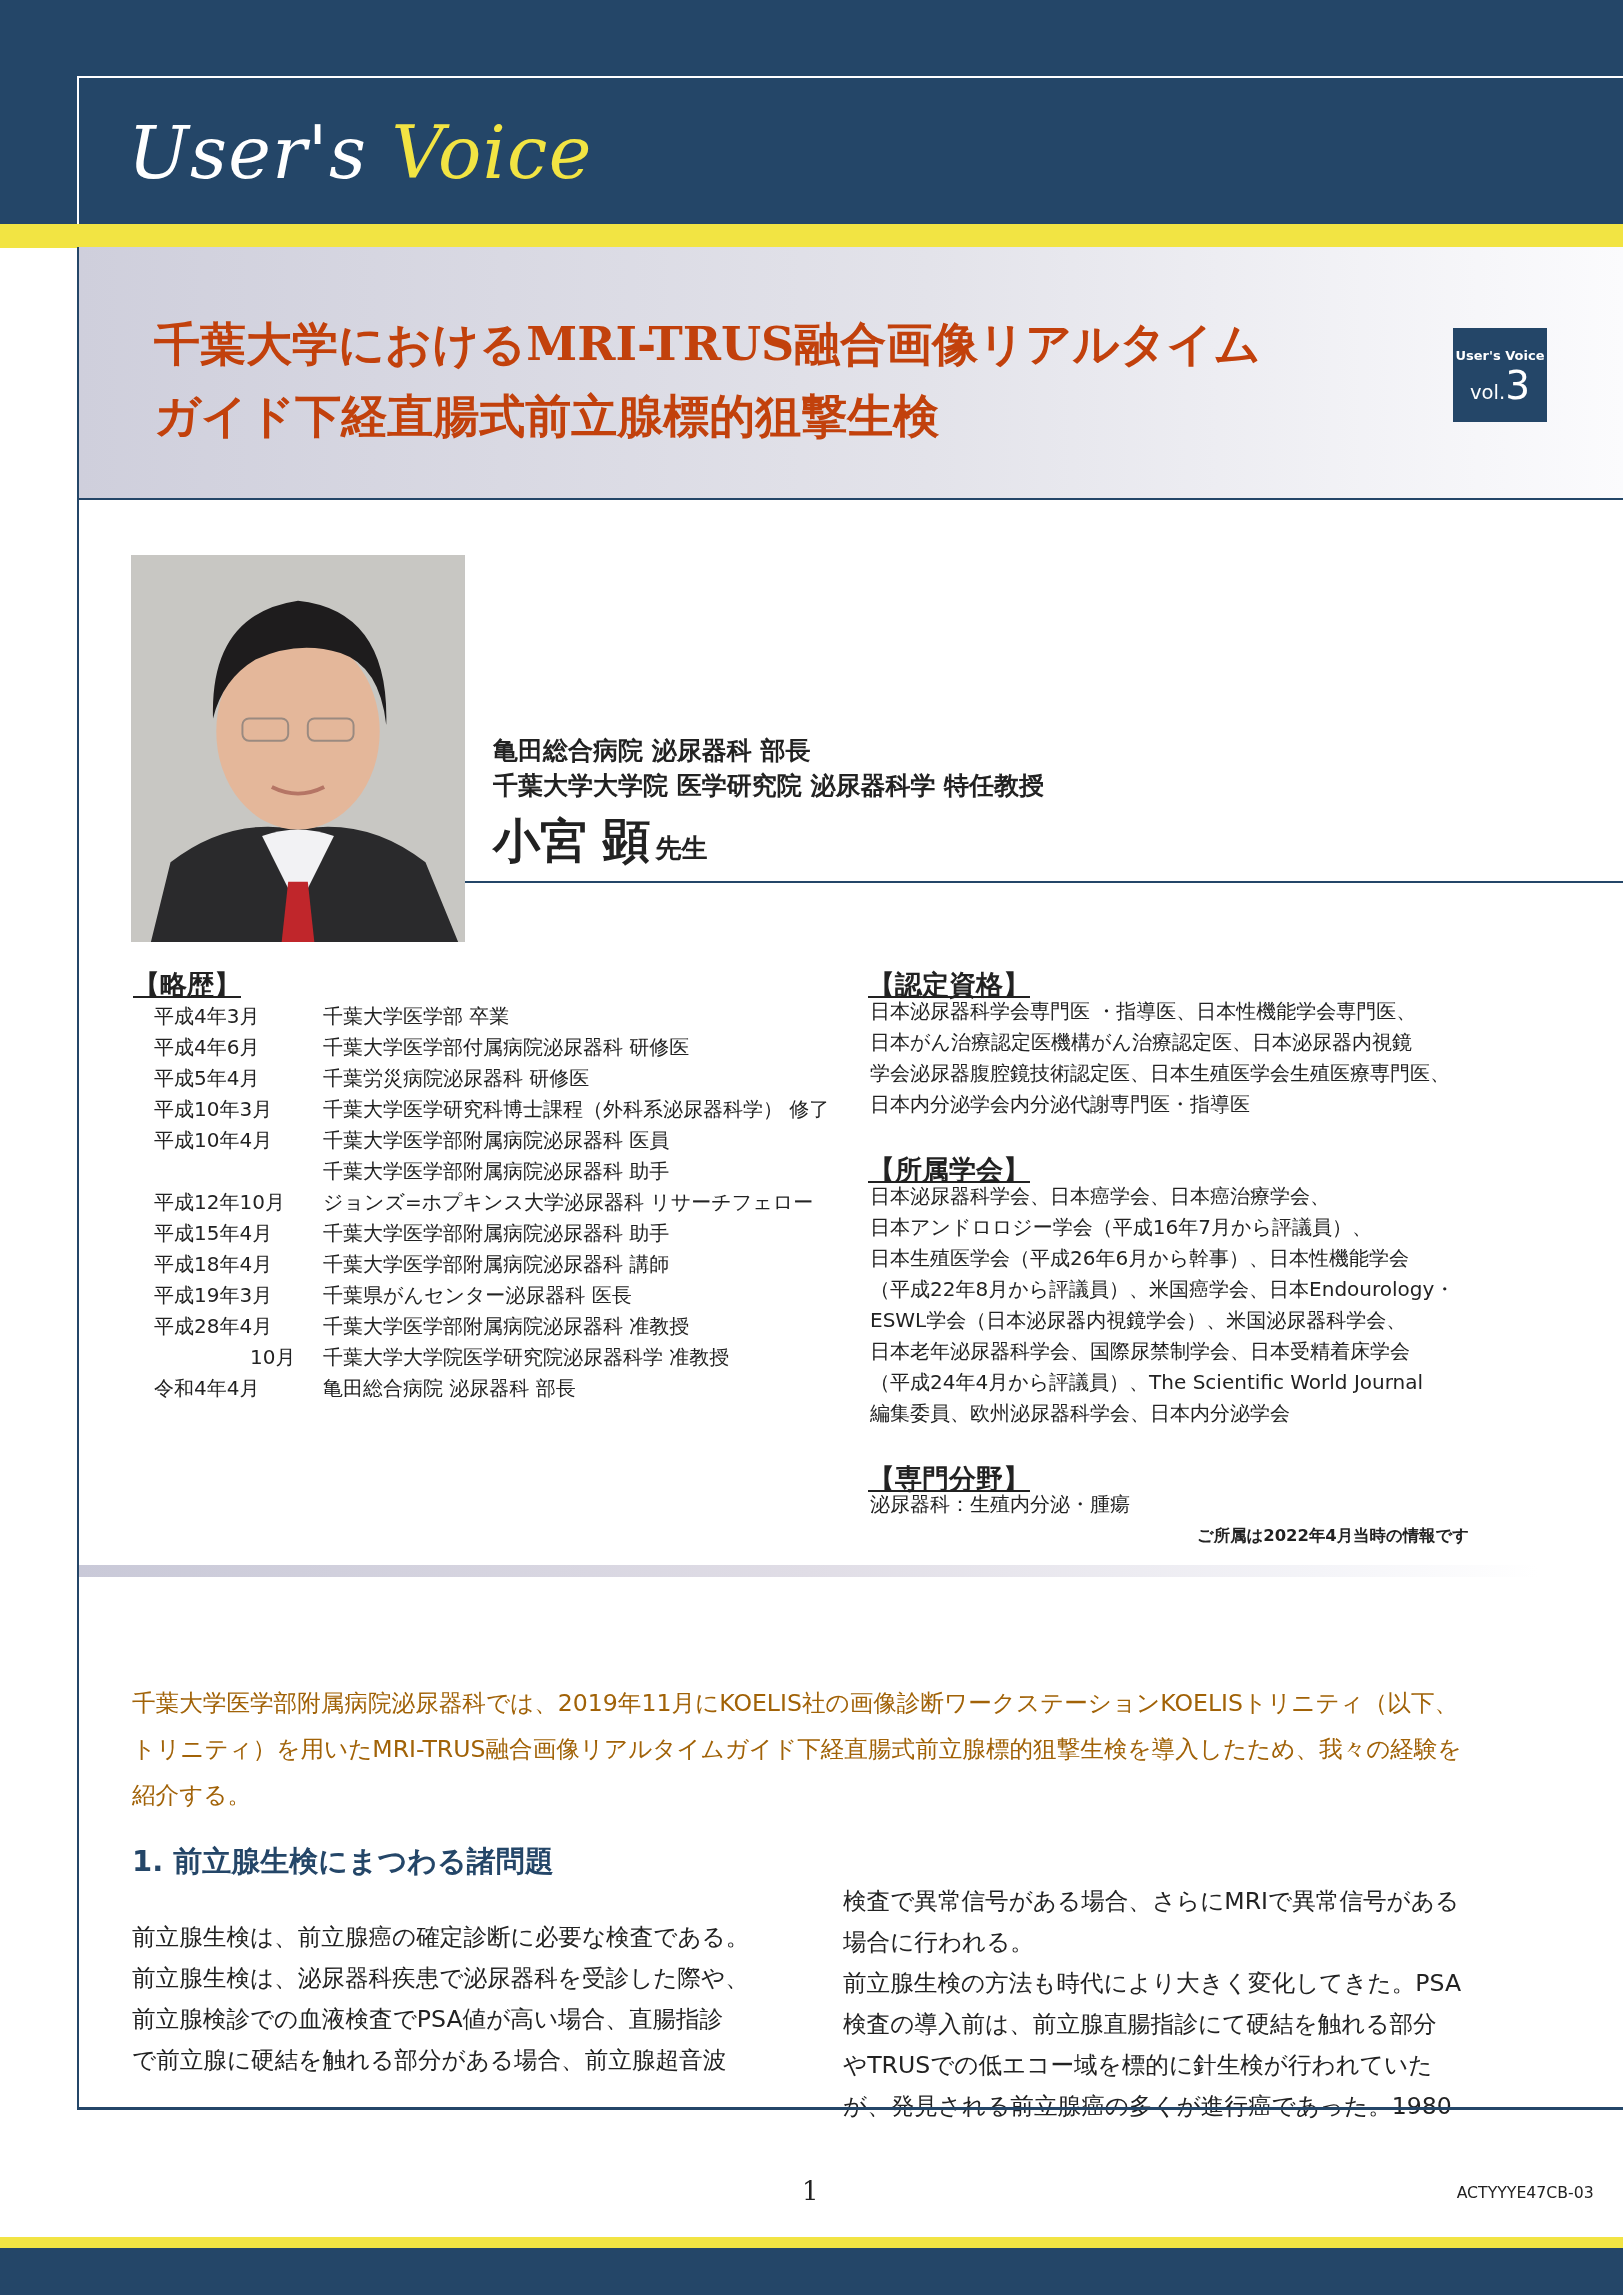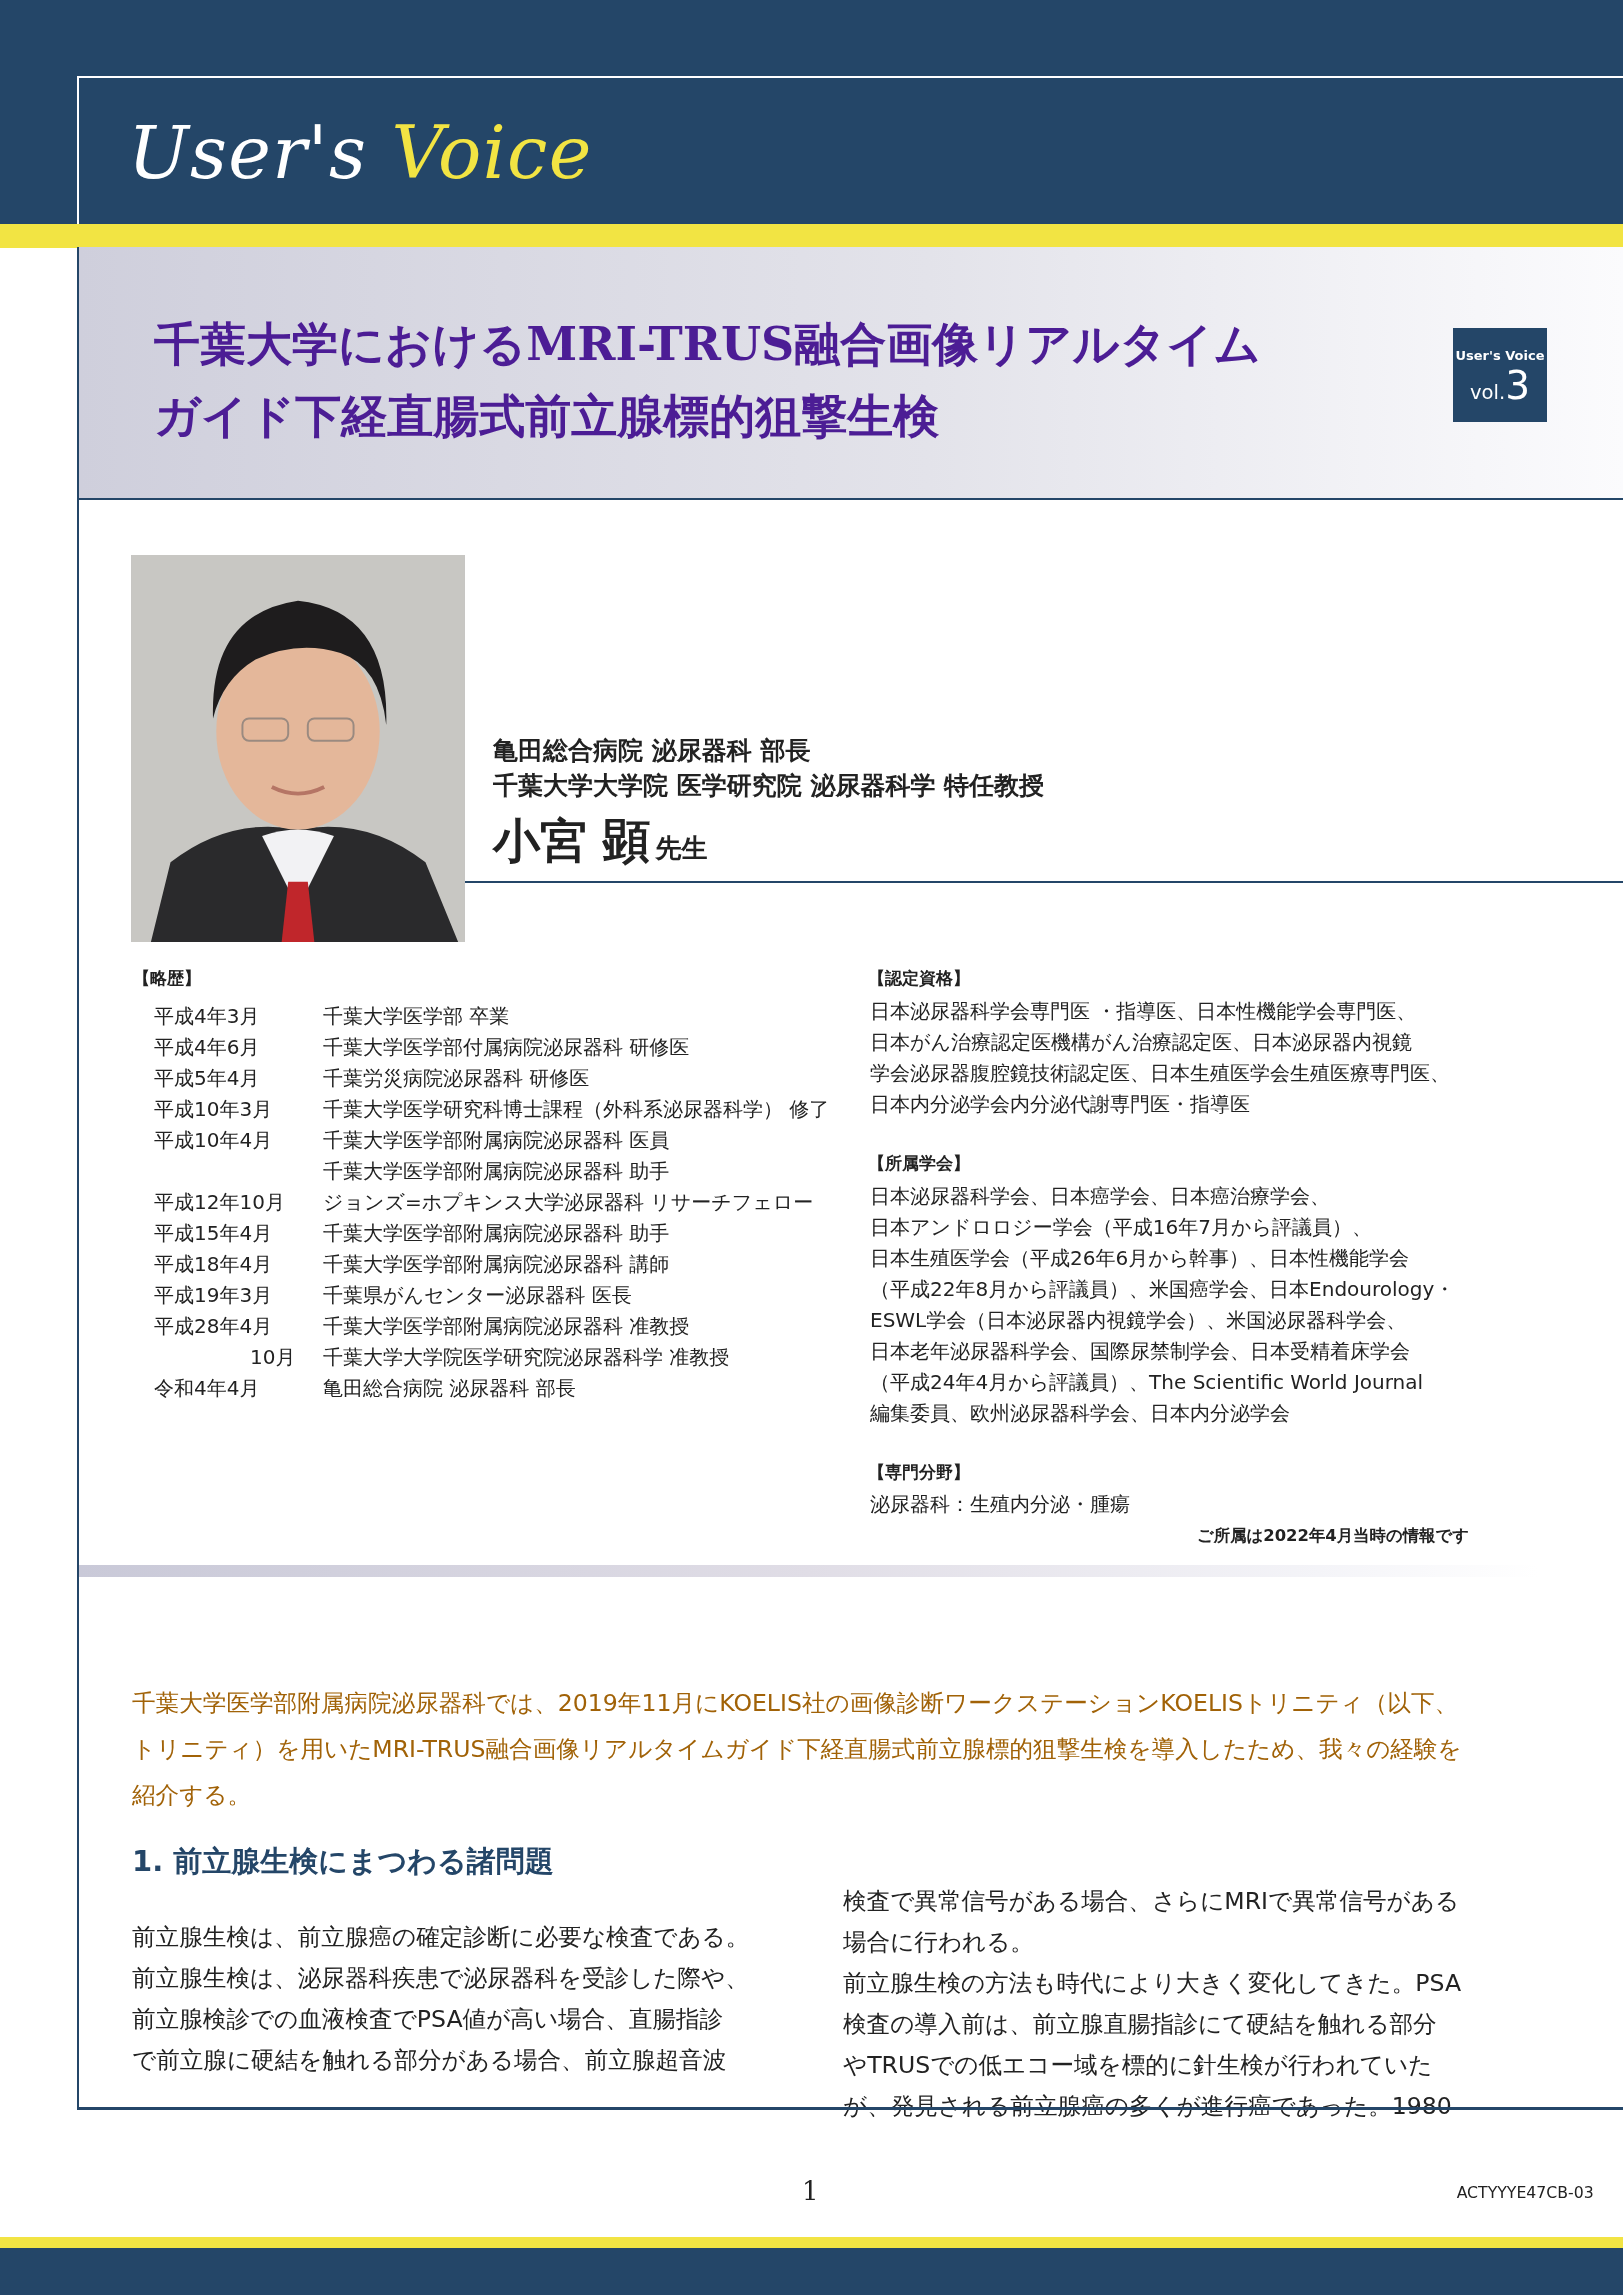--- a/index.html
+++ b/index.html
@@ -12,38 +12,38 @@
   .frame-top { position: absolute; left: 77px; top: 76px; width: 1546px; height: 2px; background: #ffffff; }
   .frame-left-white { position: absolute; left: 77px; top: 76px; width: 2px; height: 171px; background: #ffffff; }
   .frame-left { position: absolute; left: 77px; top: 247px; width: 2px; height: 1860px; background: #244668; }
   .frame-bottom { position: absolute; left: 77px; top: 2107px; width: 1546px; height: 2.6px; background: #244668; }
 
   .brand-title { position: absolute; left: 128px; top: 111px; font-family: "DejaVu Serif", "Liberation Serif", serif; font-style: italic; font-size: 72px; color: #ffffff; letter-spacing: 1.3px; }
   .brand-title .accent { color: #f2e443; }
 
   
   .title-area { position: absolute; left: 79px; top: 247px; width: 1544px; height: 253px; background: linear-gradient(90deg, #cfcfdc 0%, #e3e3ea 55%, #fbfbfd 100%); border-bottom: 2px solid #244668; }
-  .main-title { position: absolute; left: 154px; top: 308px; font-family: "DejaVu Serif", "Liberation Serif", serif; font-weight: bold; font-size: 46px; line-height: 72px; color: #4c1d95; }
+  .main-title { position: absolute; left: 154px; top: 308px; font-family: "DejaVu Serif", "Liberation Serif", serif; font-weight: bold; font-size: 46px; line-height: 72px; color: #c2410c; }
   .vol-badge { position: absolute; left: 1453px; top: 328px; width: 94px; height: 94px; background: #244668; color: #fff; text-align: center; font-family: "DejaVu Sans", sans-serif; }
   .vol-badge .vb-top { display: block; margin-top: 19.6px; font-size: 13px; font-weight: bold; }
   .vol-badge .vb-bottom { display: block; font-size: 19.6px; margin-top: 0; }
   .vol-badge .vb-num { font-size: 39px; }
 
   
   .photo { position: absolute; left: 131px; top: 555px; width: 334px; height: 387px; background: #c7c6c2; overflow: hidden; }
   .photo svg { display: block; }
   .name-divider { position: absolute; left: 465px; top: 881px; width: 1159px; height: 2px; background: #244668; }
   .affil { position: absolute; left: 493px; font-weight: bold; font-size: 25px; color: #222; }
   .affil1 { top: 734px; }
   .affil2 { top: 769px; }
   .doc-name { position: absolute; left: 493px; top: 810px; font-weight: bold; font-size: 47px; color: #222; }
   .doc-suffix { font-size: 26px; margin-left: 5.2px; }
 
   
-  .sec-head { position: absolute; font-weight: bold; font-size: 17px; color: #222; }
+  .sec-head { position: absolute; font-weight: bold; font-size: 27px; color: #222; text-decoration: underline; }
   .career { position: absolute; left: 134px; top: 1001px; margin-left: 20px; }
   .career-row { display: flex; height: 31px; font-size: 20px; line-height: 31px; }
   .career-date { width: 169px; }
   .career-date.indent { text-align: right; padding-right: 27.5px; }
   .career-text { white-space: nowrap; }
 
   .right-col { position: absolute; left: 870px; }
   .right-col .line { font-size: 20px; line-height: 31px; white-space: nowrap; }
   .note { position: absolute; right: 154px; top: 1525px; font-weight: bold; font-size: 16.4px; }
 

